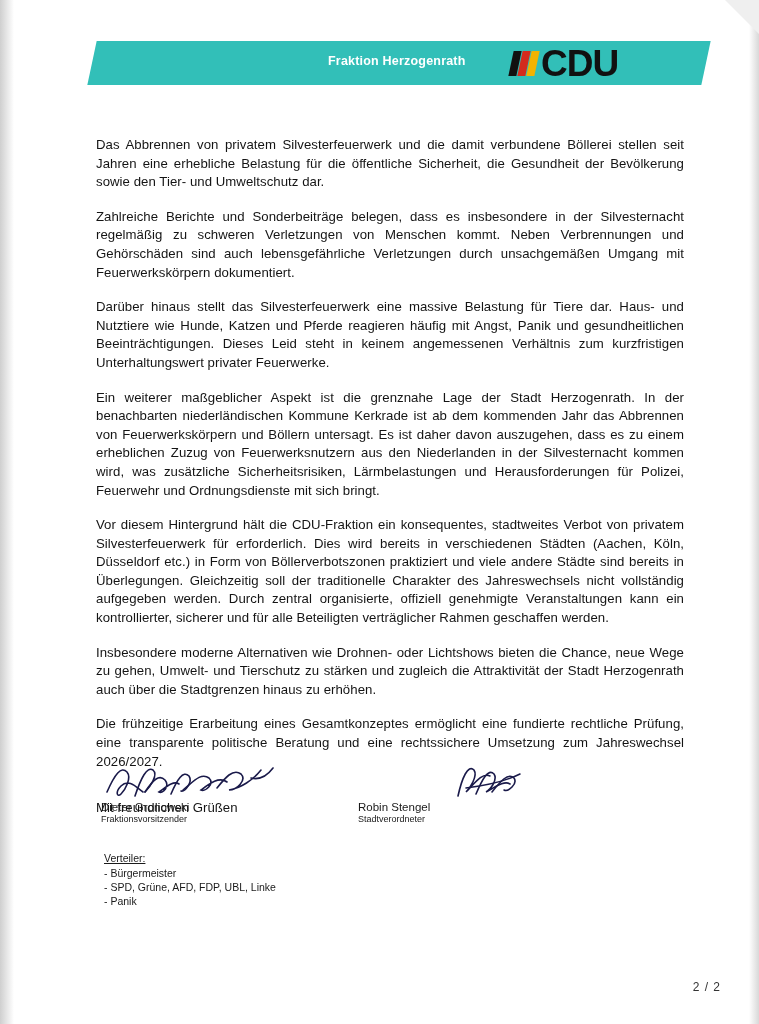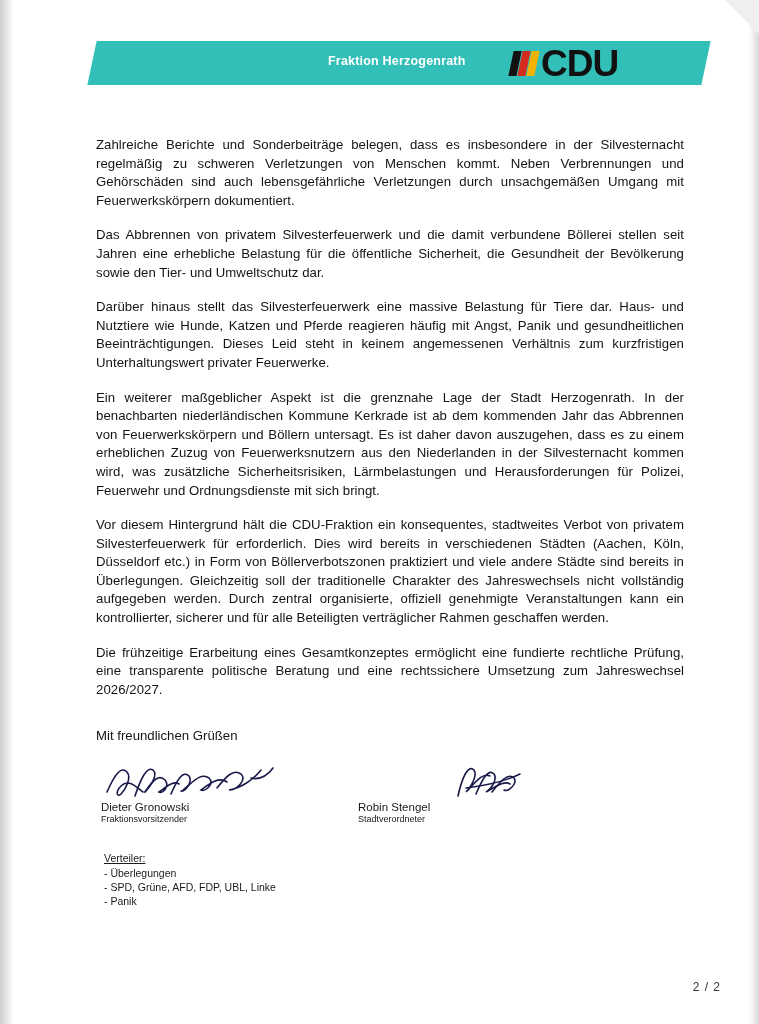--- a/index.html
+++ b/index.html
@@ -223,25 +223,26 @@
             <i class="f2"></i>
             <i class="f3"></i>
         </span>
         <span class="cdu-word">CDU</span>
       </div>
     </div>
   </div>
 
   <div class="content">
 
+    <p class="para first">Das Abbrennen von privatem Silvesterfeuerwerk und die damit verbundene Böllerei stellen seit Jahren eine erhebliche Belastung für die öffentliche Sicherheit, die Gesundheit der Bevölkerung sowie den Tier- und Umweltschutz dar.</p>
     <p class="para">Zahlreiche Berichte und Sonderbeiträge belegen, dass es insbesondere in der Silvesternacht regelmäßig zu schweren Verletzungen von Menschen kommt. Neben Verbrennungen und Gehörschäden sind auch lebensgefährliche Verletzungen durch unsachgemäßen Umgang mit Feuerwerkskörpern dokumentiert.</p>
-    <p class="para first">Das Abbrennen von privatem Silvesterfeuerwerk und die damit verbundene Böllerei stellen seit Jahren eine erhebliche Belastung für die öffentliche Sicherheit, die Gesundheit der Bevölkerung sowie den Tier- und Umweltschutz dar.</p>
     <p class="para">Darüber hinaus stellt das Silvesterfeuerwerk eine massive Belastung für Tiere dar. Haus- und Nutztiere wie Hunde, Katzen und Pferde reagieren häufig mit Angst, Panik und gesundheitlichen Beeinträchtigungen. Dieses Leid steht in keinem angemessenen Verhältnis zum kurzfristigen Unterhaltungswert privater Feuerwerke.</p>
     <p class="para">Ein weiterer maßgeblicher Aspekt ist die grenznahe Lage der Stadt Herzogenrath. In der benachbarten niederländischen Kommune Kerkrade ist ab dem kommenden Jahr das Abbrennen von Feuerwerkskörpern und Böllern untersagt. Es ist daher davon auszugehen, dass es zu einem erheblichen Zuzug von Feuerwerksnutzern aus den Niederlanden in der Silvesternacht kommen wird, was zusätzliche Sicherheitsrisiken, Lärmbelastungen und Herausforderungen für Polizei, Feuerwehr und Ordnungsdienste mit sich bringt.</p>
     <p class="para">Vor diesem Hintergrund hält die CDU-Fraktion ein konsequentes, stadtweites Verbot von privatem Silvesterfeuerwerk für erforderlich. Dies wird bereits in verschiedenen Städten (Aachen, Köln, Düsseldorf etc.) in Form von Böllerverbotszonen praktiziert und viele andere Städte sind bereits in Überlegungen. Gleichzeitig soll der traditionelle Charakter des Jahreswechsels nicht vollständig aufgegeben werden. Durch zentral organisierte, offiziell genehmigte Veranstaltungen kann ein kontrollierter, sicherer und für alle Beteiligten verträglicher Rahmen geschaffen werden.</p>
+    <p class="para">Insbesondere moderne Alternativen wie Drohnen- oder Lichtshows bieten die Chance, neue Wege zu gehen, Umwelt- und Tierschutz zu stärken und zugleich die Attraktivität der Stadt Herzogenrath auch über die Stadtgrenzen hinaus zu erhöhen.</p>
     <p class="para">Die frühzeitige Erarbeitung eines Gesamtkonzeptes ermöglicht eine fundierte rechtliche Prüfung, eine transparente politische Beratung und eine rechtssichere Umsetzung zum Jahreswechsel 2026/2027.</p>
 
     <p class="closing">Mit freundlichen Grüßen</p>
   </div>
 
   <div class="signatures">
 
     <div class="sig-block sig-right">
       <svg class="sig-svg" width="190" height="46" viewBox="0 0 190 46">
         <g fill="none" stroke="#1a1a4a" stroke-width="1.6" stroke-linecap="round">
@@ -269,21 +270,21 @@
       </svg>
       <div class="sig-name">Dieter Gronowski</div>
       <div class="sig-role">Fraktionsvorsitzender</div>
     </div>
 
   </div>
 
   <div class="verteiler">
     <div class="v-title">Verteiler:</div>
     <ul>
-      <li>- Überlegungen</li>
+      <li>- Bürgermeister</li>
       <li>- SPD, Grüne, AFD, FDP, UBL, Linke</li>
       <li>- Panik</li>
     </ul>
   </div>
 
   <div class="page-number">2 / 2</div>
 
 </div>
 
 </body></html>

